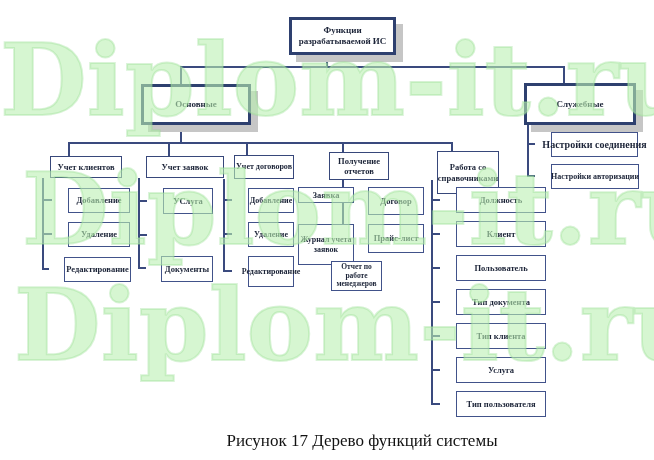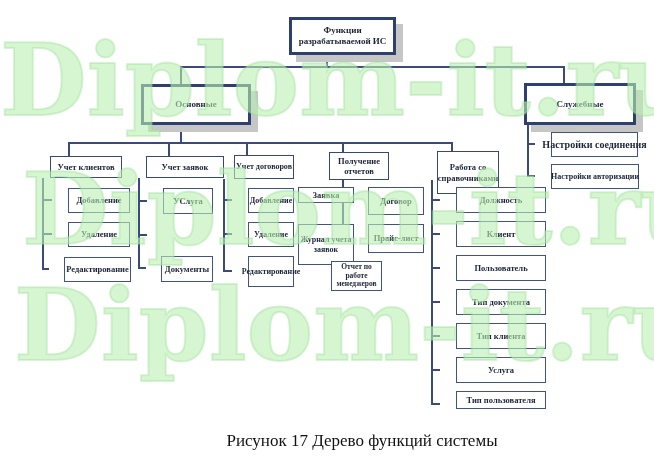--- a/index.html
+++ b/index.html
@@ -102,21 +102,21 @@
   <div class="box lvl3" style="left:282px;top:224px;width:56px;height:41px;font-size:8px">Журнал учета заявок</div>
   <div class="box lvl3 nw" style="left:352px;top:224px;width:56px;height:29px">Прайс-лист</div>
   <div class="box lvl3" style="left:315px;top:261px;width:51px;height:30px;font-size:7.5px">Отчет по работе менеджеров</div>
 
   <div class="box lvl3 nw" style="left:440px;top:187px;width:90px;height:26px">Должность</div>
   <div class="box lvl3 nw" style="left:440px;top:221px;width:90px;height:26px">Клиент</div>
   <div class="box lvl3 nw" style="left:440px;top:255px;width:90px;height:26px">Пользователь</div>
   <div class="box lvl3 nw" style="left:440px;top:289px;width:90px;height:26px">Тип документа</div>
   <div class="box lvl3 nw" style="left:440px;top:323px;width:90px;height:26px">Тип клиента</div>
   <div class="box lvl3 nw" style="left:440px;top:357px;width:90px;height:26px">Услуга</div>
-  <div class="box lvl3 nw" style="left:440px;top:391px;width:90px;height:18px">Тип пользователя</div>
+  <div class="box lvl3 nw" style="left:440px;top:391px;width:90px;height:26px">Тип пользователя</div>
 
   <div class="box lvl3 nw" style="left:535px;top:132px;width:87px;height:25px;font-size:10px">Настройки соединения</div>
   <div class="box lvl3 nw" style="left:535px;top:164px;width:88px;height:25px;font-size:8px">Настройки авторизации</div>
 
   <div class="wm" style="top:30px;left:0px">Diplom-it.ru</div>
   <div class="wm" style="top:159px;left:22px">Diplom-it.ru</div>
   <div class="wm" style="top:275px;left:14px">Diplom-it.ru</div>
 
   <div class="caption">Рисунок 17 Дерево функций системы</div>
 </div>

